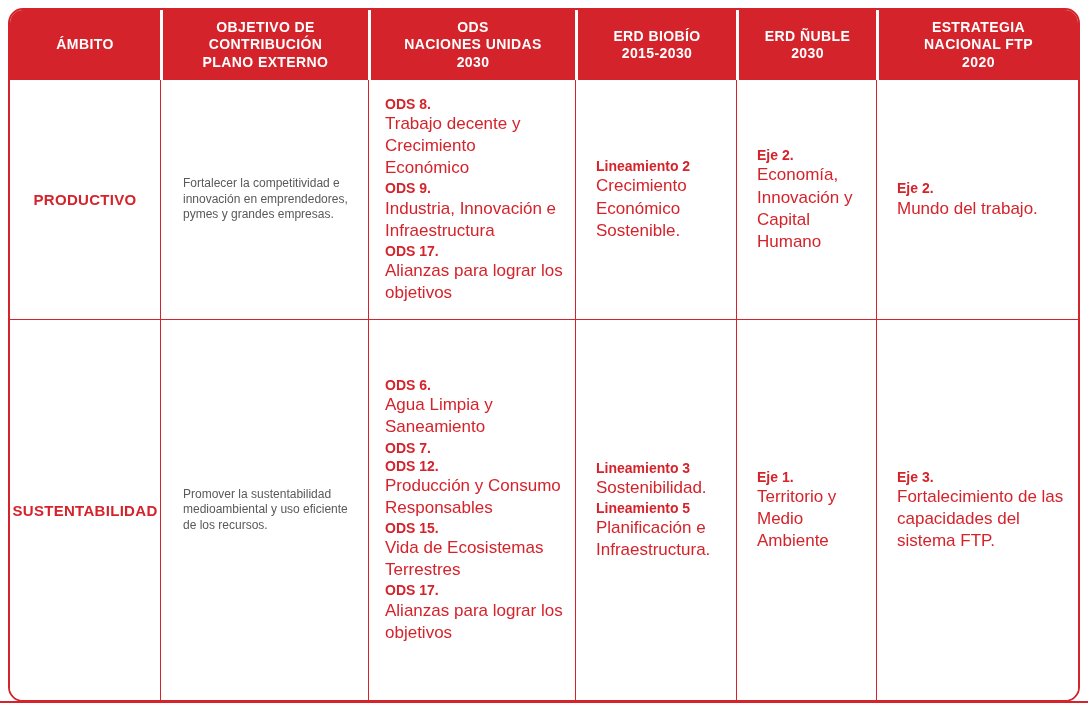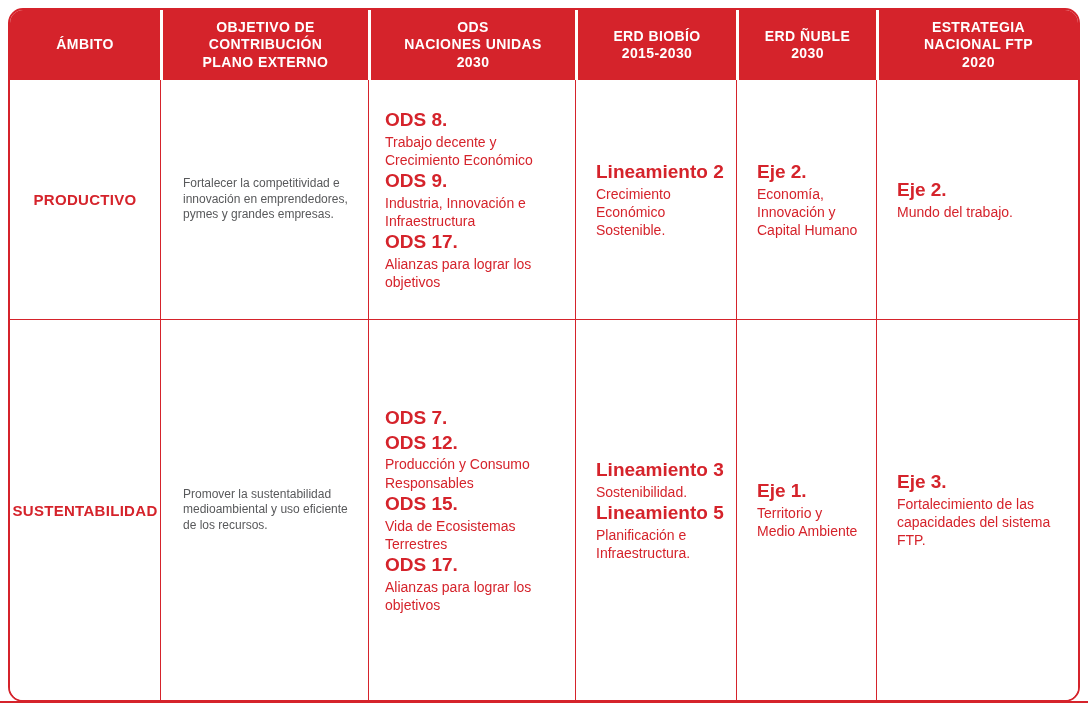--- a/index.html
+++ b/index.html
@@ -82,26 +82,26 @@
     color: #58595b;
     font-size: 12px;
     line-height: 1.3;
   }
   .cell.list { padding: 12px 12px 12px 16px; }
   .cell.list.erd { padding-left: 20px; }
   .item + .item { }
   .item-title {
     color: #d5232b;
     font-weight: 700;
-    font-size: 19px;
+    font-size: 14px;
     line-height: 1.3;
   }
   .item-desc {
     color: #d5232b;
-    font-size: 14px;
+    font-size: 17px;
     line-height: 1.3;
   }
 </style>
 </head>
 <body>
 
 <div class="page">
 
   <div class="bottom-rule"></div>
 
@@ -167,20 +167,24 @@
 
     <div class="row row2">
       <div class="cell ambito">
         <div class="ambito-label">SUSTENTABILIDAD</div>
       </div>
       <div class="cell objetivo bl">
         <div class="objetivo-text">Promover la sustentabilidad medioambiental y uso eficiente de los recursos.</div>
       </div>
       <div class="cell list bl">
         <div class="item">
+          <div class="item-title">ODS 6.</div>
+          <div class="item-desc">Agua Limpia y Saneamiento</div>
+        </div>
+        <div class="item">
           <div class="item-title">ODS 7.</div>
         </div>
         <div class="item">
           <div class="item-title">ODS 12.</div>
           <div class="item-desc">Producción y Consumo Responsables</div>
         </div>
         <div class="item">
           <div class="item-title">ODS 15.</div>
           <div class="item-desc">Vida de Ecosistemas Terrestres</div>
         </div>

